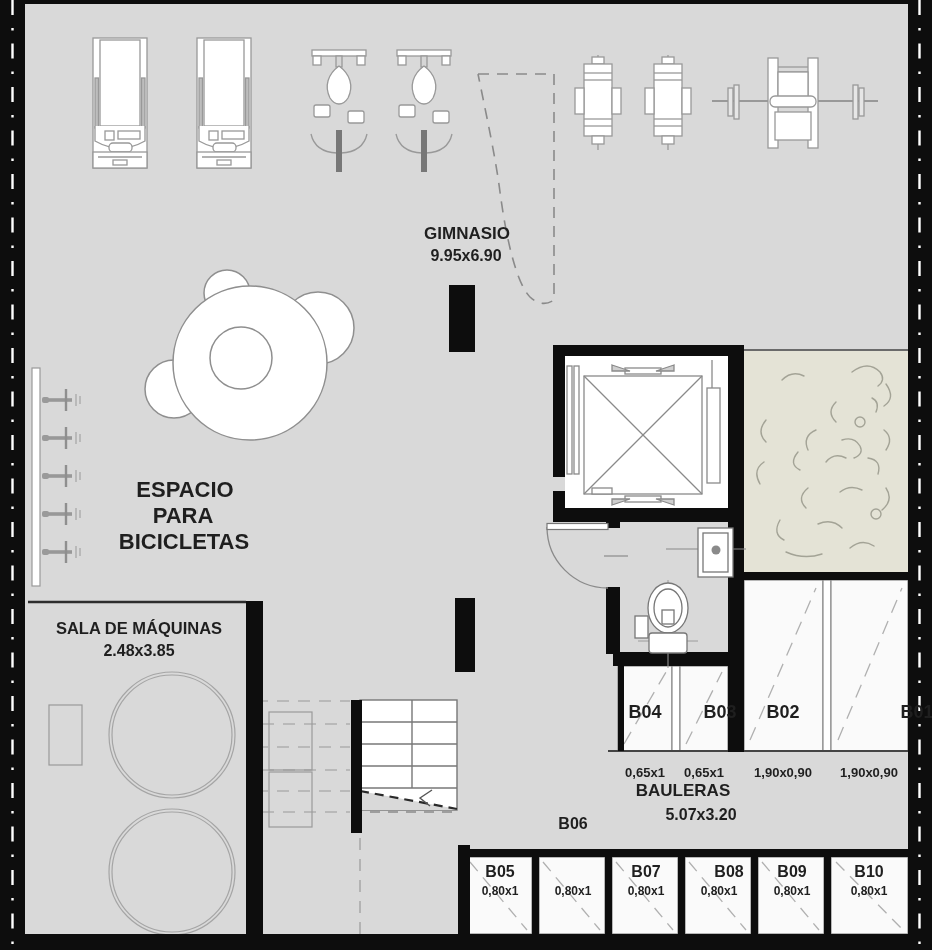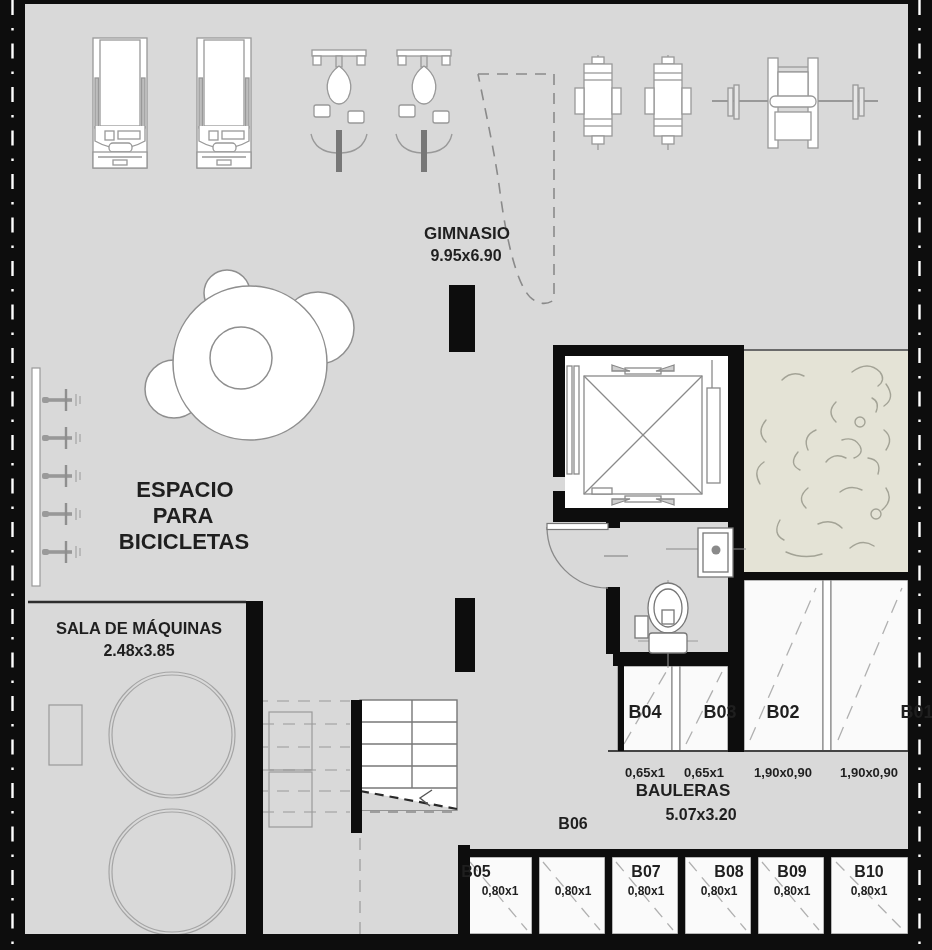--- a/index.html
+++ b/index.html
@@ -316,21 +316,21 @@
 
   <div class="lbl u1-name" style="left:645px;top:712px;">B04</div>
   <div class="lbl u1-size" style="left:645px;top:732px;">0,65x1</div>
   <div class="lbl u1-name" style="left:720px;top:712px;">B03</div>
   <div class="lbl u1-size" style="left:704px;top:732px;">0,65x1</div>
   <div class="lbl u1-name" style="left:783px;top:712px;">B02</div>
   <div class="lbl u1-size" style="left:783px;top:732px;">1,90x0,90</div>
   <div class="lbl u1-name" style="left:869px;top:712px;margin-left:48px;">B01</div>
   <div class="lbl u1-size" style="left:869px;top:732px;">1,90x0,90</div>
 
-  <div class="lbl u2-name" style="left:476px;top:872px;">B05</div>
+  <div class="lbl u2-name" style="left:500px;top:872px;">B05</div>
   <div class="lbl u2-size" style="left:500px;top:891px;">0,80x1</div>
   <div class="lbl u2-name" style="left:573px;top:824px;">B06</div>
   <div class="lbl u2-size" style="left:573px;top:891px;">0,80x1</div>
   <div class="lbl u2-name" style="left:646px;top:872px;">B07</div>
   <div class="lbl u2-size" style="left:646px;top:891px;">0,80x1</div>
   <div class="lbl u2-name" style="left:729px;top:872px;">B08</div>
   <div class="lbl u2-size" style="left:719px;top:891px;">0,80x1</div>
   <div class="lbl u2-name" style="left:792px;top:872px;">B09</div>
   <div class="lbl u2-size" style="left:792px;top:891px;">0,80x1</div>
   <div class="lbl u2-name" style="left:869px;top:872px;">B10</div>

